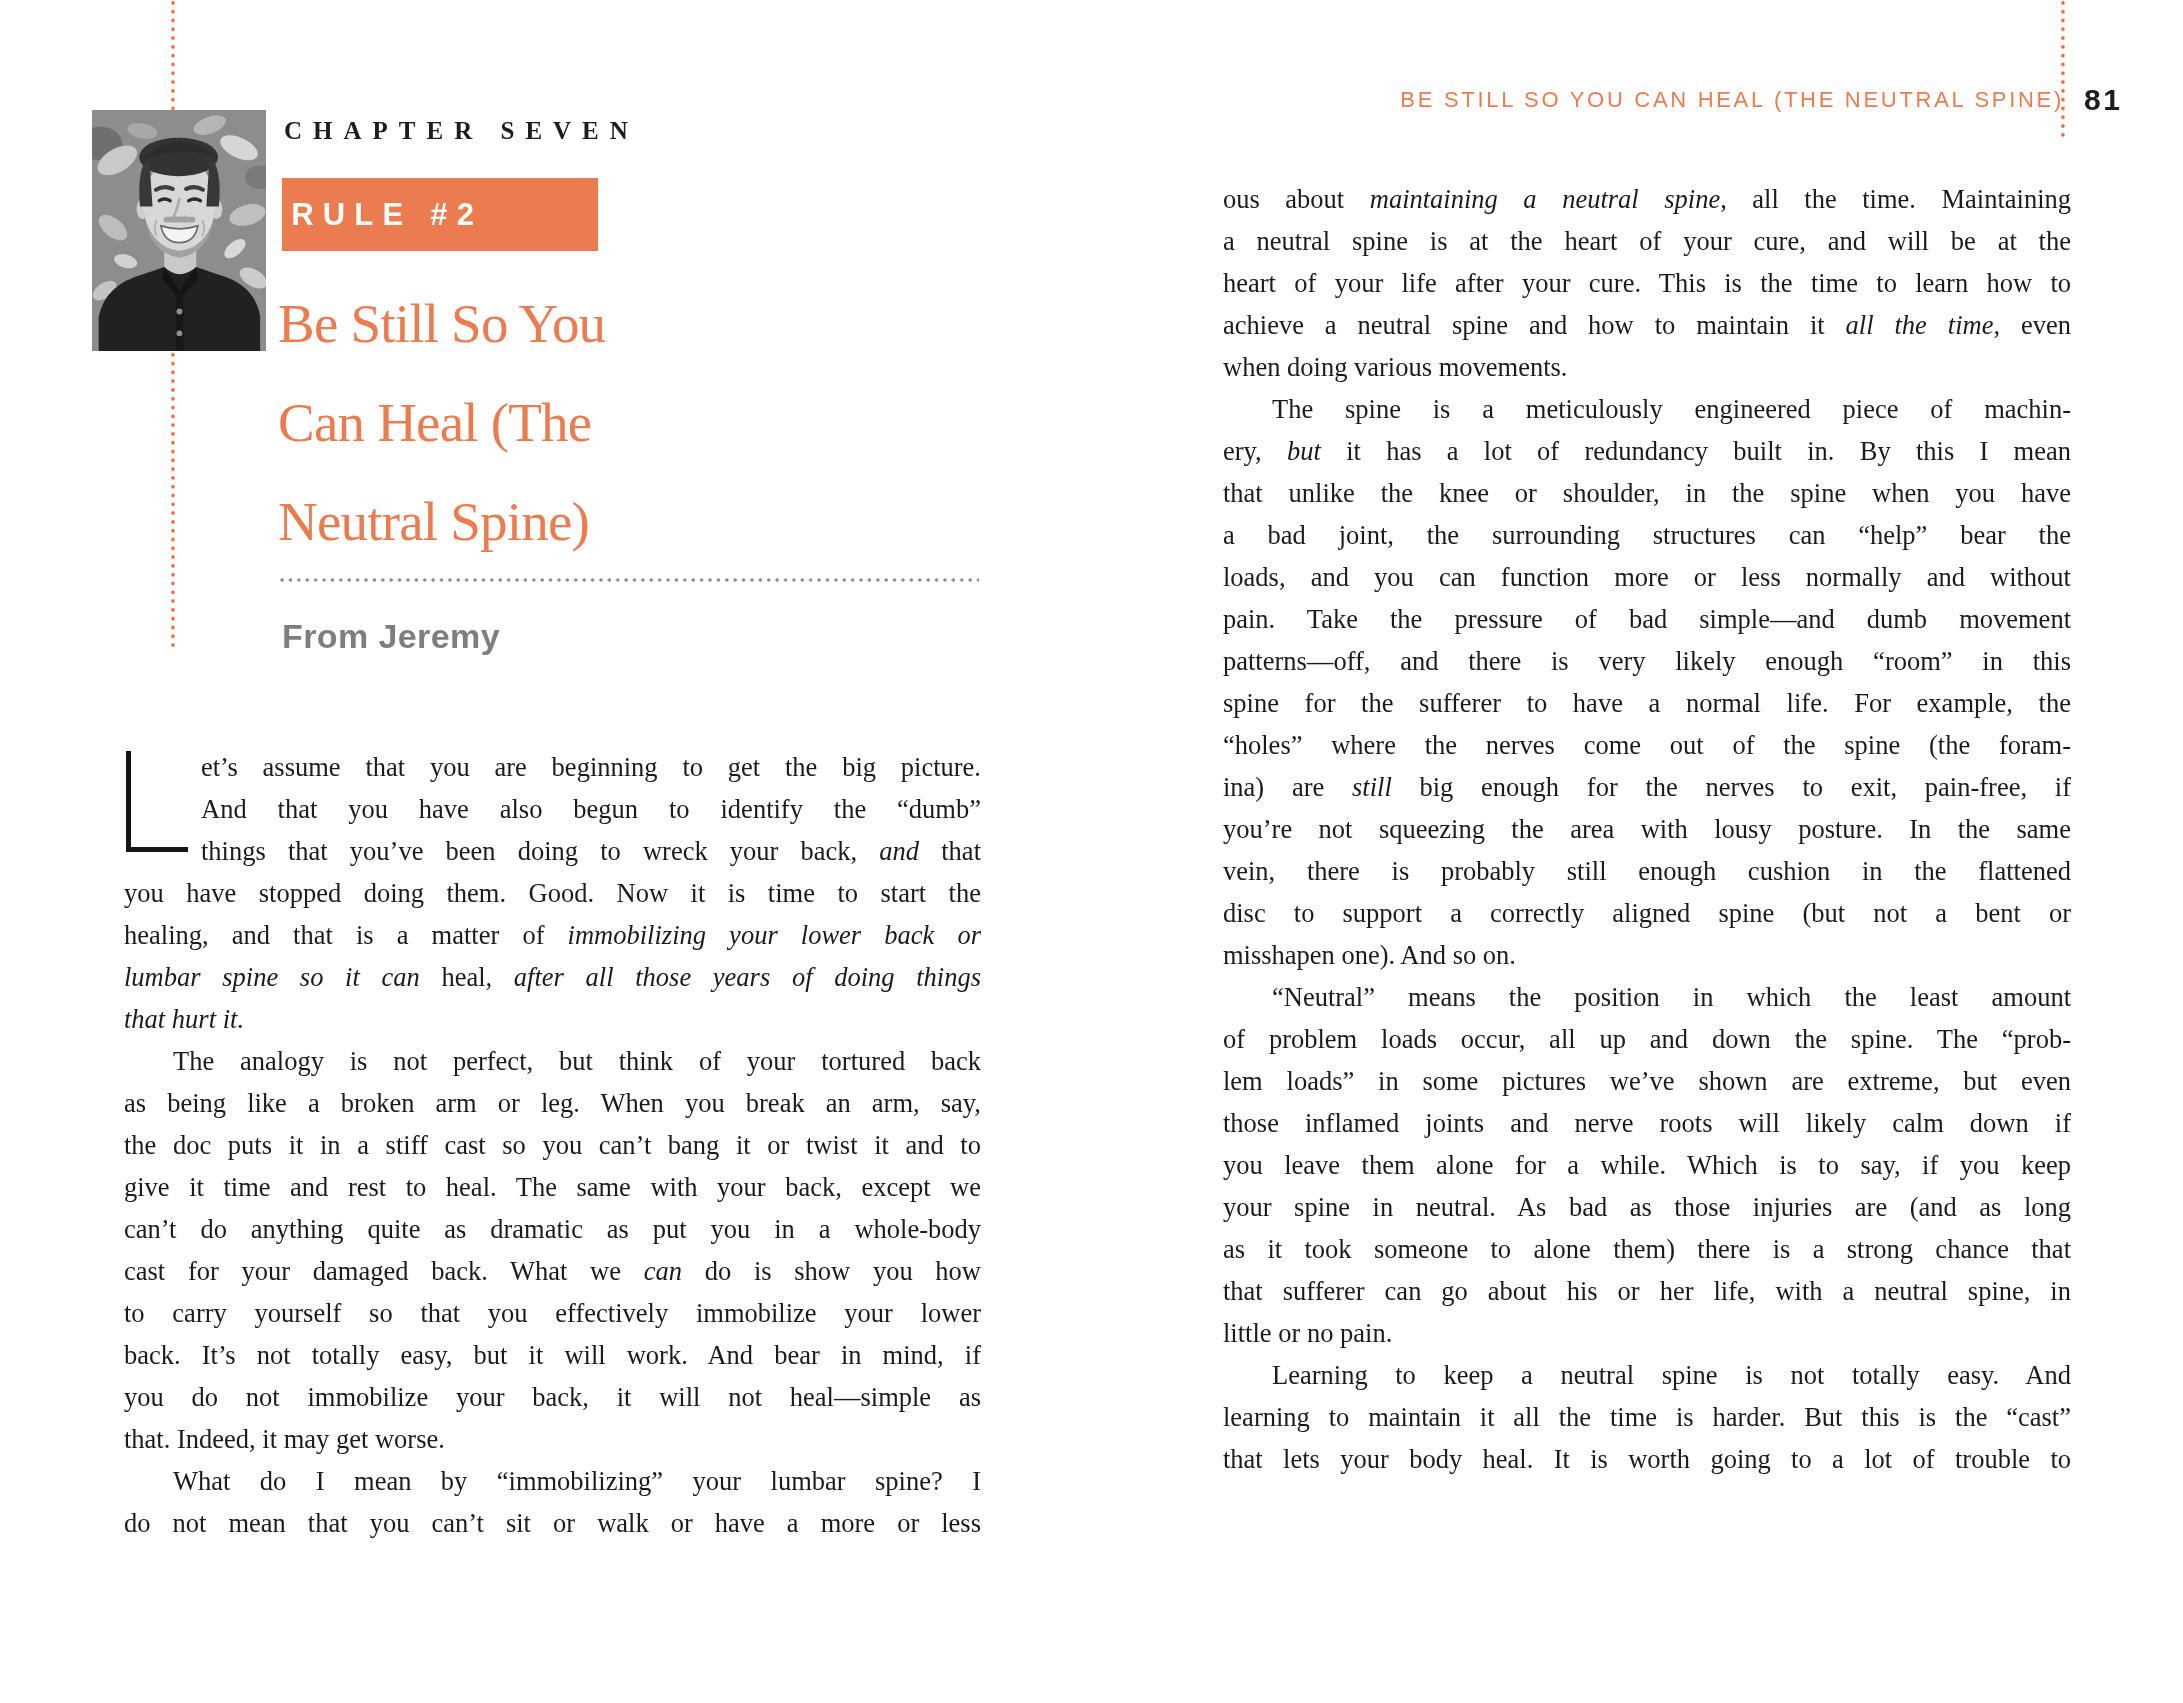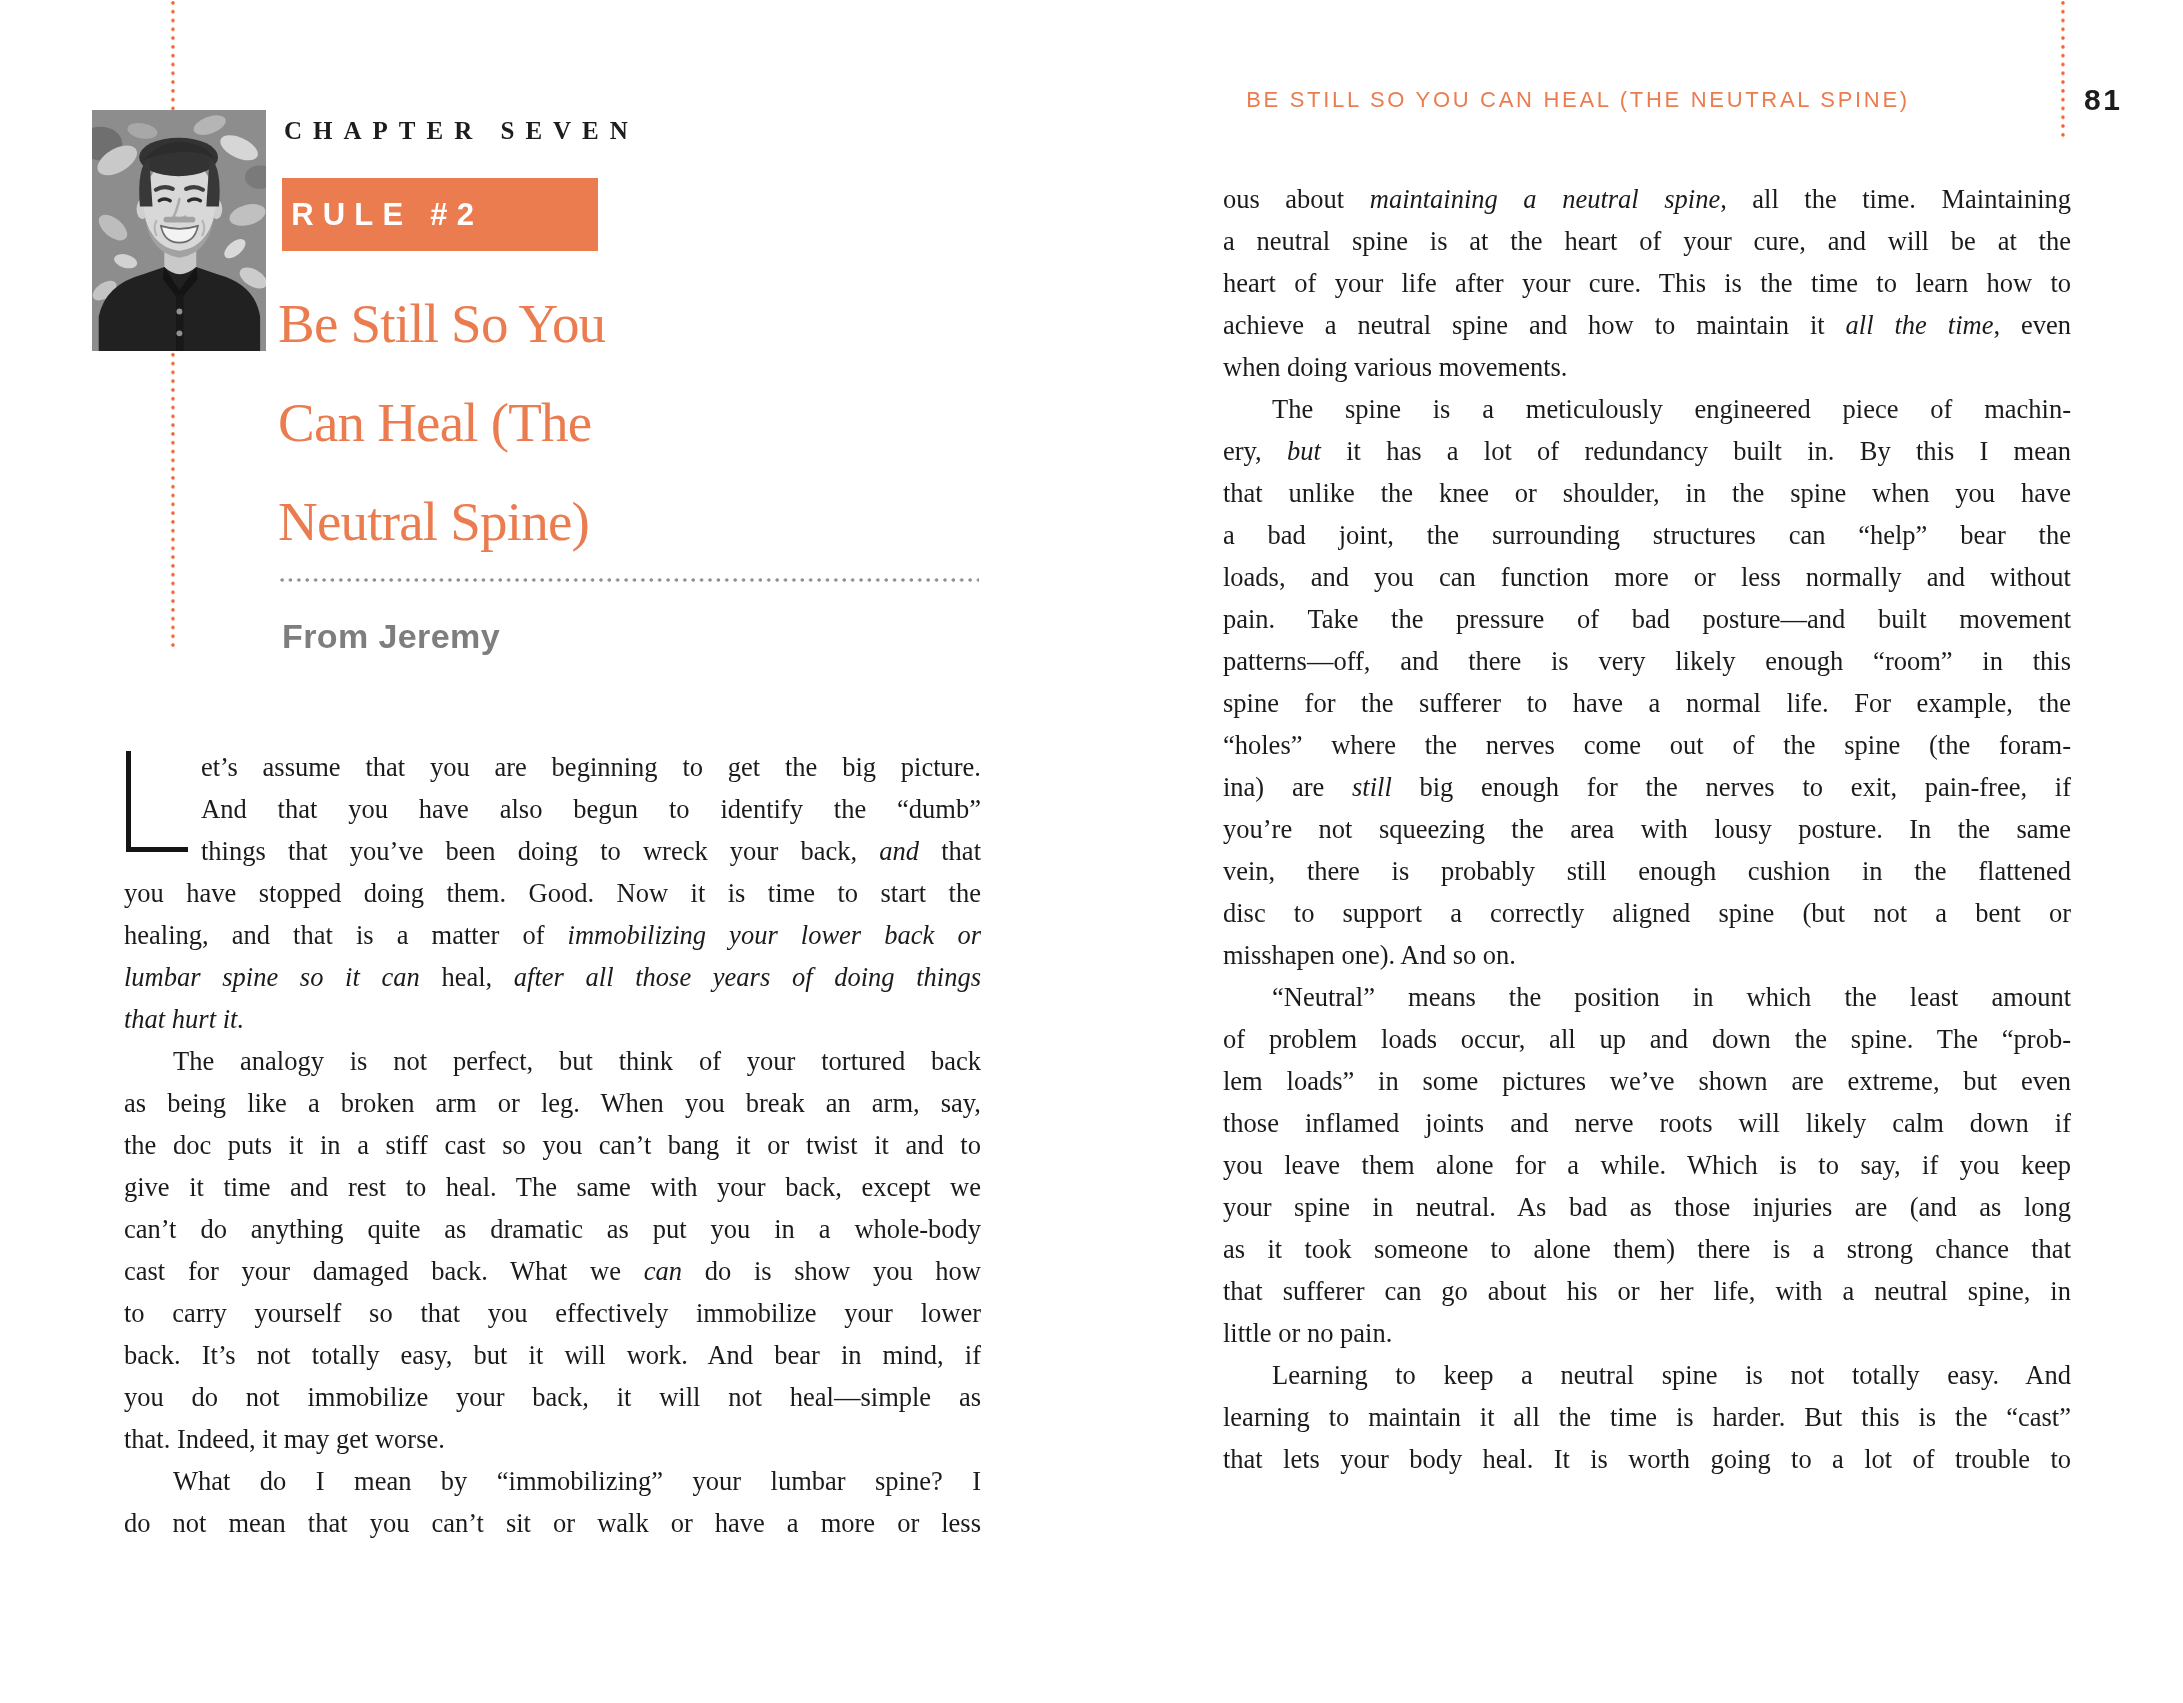--- a/index.html
+++ b/index.html
@@ -51,22 +51,22 @@
     background-size:8.4px 4.2px;background-repeat:repeat-x;
   }
   .byline{
     position:absolute;left:282px;top:616px;margin:0;
     font-family:"Liberation Sans",sans-serif;font-weight:700;
     font-size:34px;line-height:40px;color:var(--byline-gray);
     letter-spacing:0.4px;white-space:nowrap;
   }
   
   .running-header{
-    position:absolute;left:1160px;top:86px;width:836px;margin:0;
-    text-align:center;font-family:"Liberation Sans",sans-serif;font-weight:400;
+    position:absolute;left:1228px;top:86px;width:836px;margin:0;
+    text-align:right;font-family:"Liberation Sans",sans-serif;font-weight:400;
     font-size:22px;line-height:27px;letter-spacing:2.7px;
     color:var(--accent-orange);white-space:nowrap;
   }
   .pagenum{
     position:absolute;left:2084px;top:82px;margin:0;
     font-family:"Liberation Sans",sans-serif;font-weight:700;
     font-size:30px;line-height:35px;letter-spacing:2.5px;color:#1d1d1c;
   }
   
   .body-col{
@@ -200,21 +200,21 @@
             <div class="line">heart of your life after your cure. This is the time to learn how to</div>
             <div class="line">achieve a neutral spine and how to maintain it <i>all the time</i>, even</div>
             <div class="line">when doing various movements.</div>
           </div>
           <div class="para indent">
             <div class="line">The spine is a meticulously engineered piece of machin-</div>
             <div class="line">ery, <i>but</i> it has a lot of redundancy built in. By this I mean</div>
             <div class="line">that unlike the knee or shoulder, in the spine when you have</div>
             <div class="line">a bad joint, the surrounding structures can “help” bear the</div>
             <div class="line">loads, and you can function more or less normally and without</div>
-            <div class="line">pain. Take the pressure of bad posture—and built movement</div>
+            <div class="line">pain. Take the pressure of bad simple—and dumb movement</div>
             <div class="line">patterns—off, and there is very likely enough “room” in this</div>
             <div class="line">spine for the sufferer to have a normal life. For example, the</div>
             <div class="line">“holes” where the nerves come out of the spine (the foram-</div>
             <div class="line">ina) are <i>still</i> big enough for the nerves to exit, pain-free, if</div>
             <div class="line">you’re not squeezing the area with lousy posture. In the same</div>
             <div class="line">vein, there is probably still enough cushion in the flattened</div>
             <div class="line">disc to support a correctly aligned spine (but not a bent or</div>
             <div class="line">misshapen one). And so on.</div>
           </div>
           <div class="para indent">

